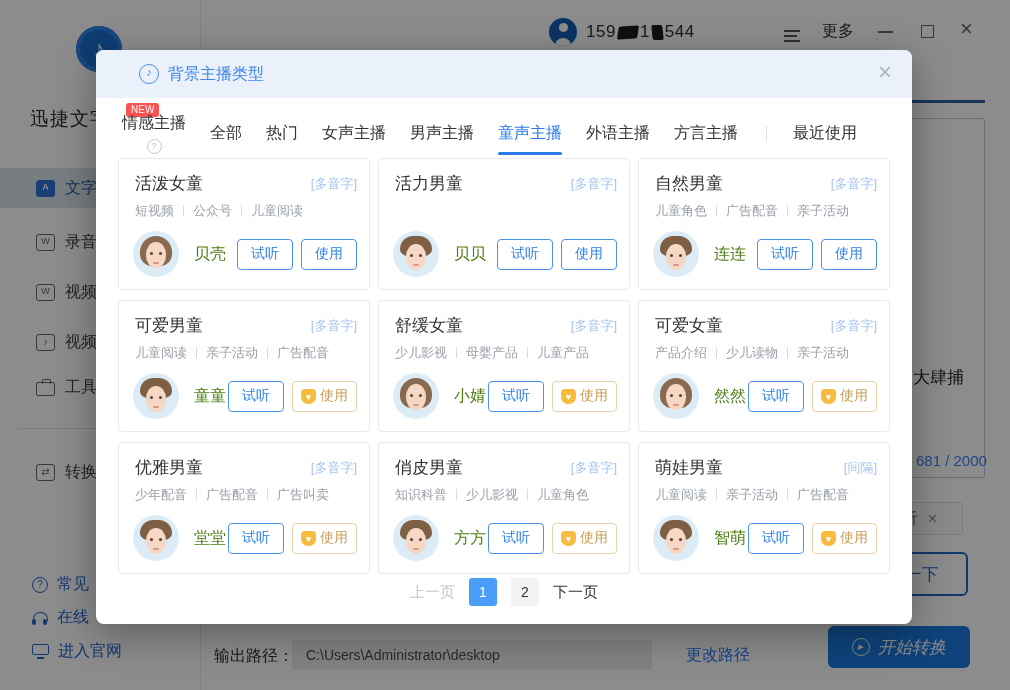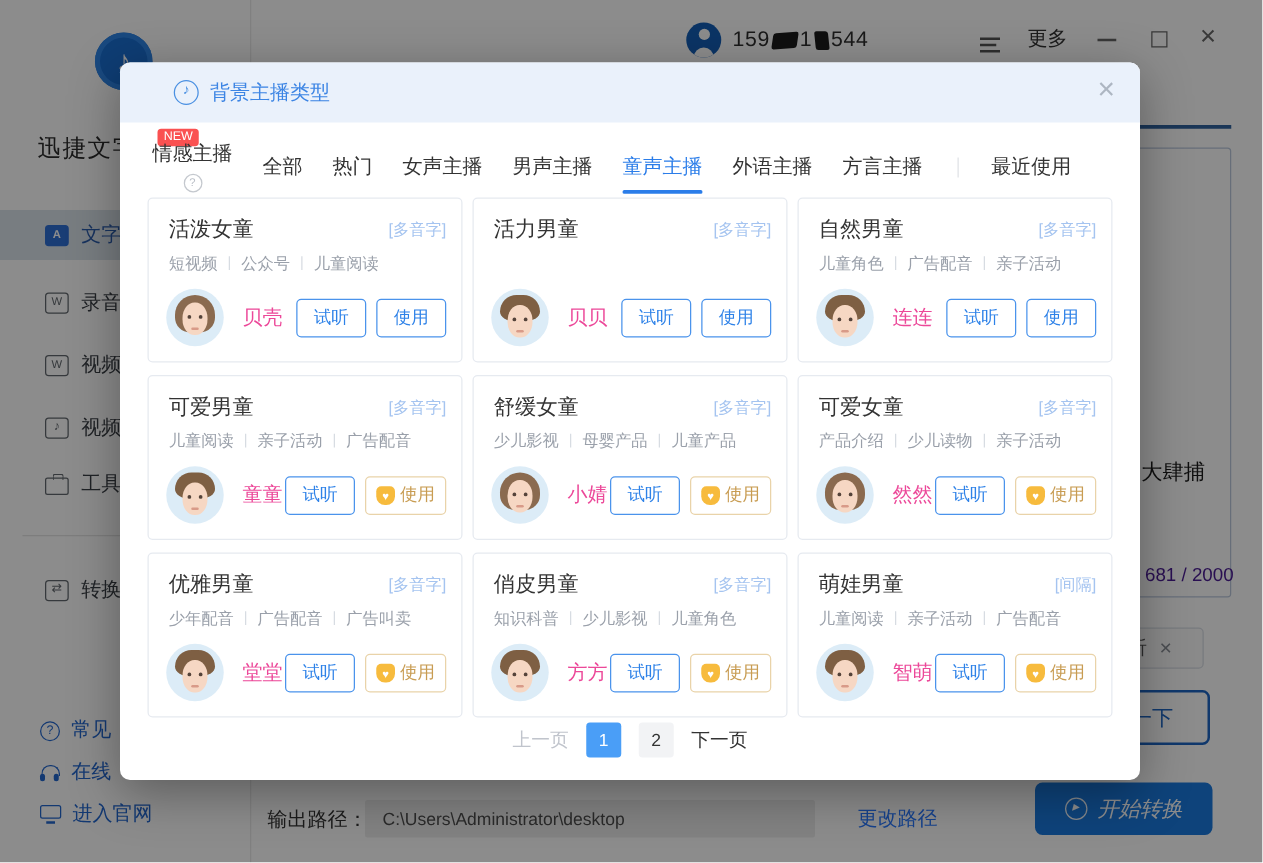--- a/index.html
+++ b/index.html
@@ -48,21 +48,21 @@
   .ic-head { width:16px; height:14px; position:relative; flex:0 0 auto; }
   .ic-head::before { content:""; position:absolute; left:1px; top:1px; width:13px; height:8px; border:1.4px solid #2468d0; border-bottom:none; border-radius:7px 7px 0 0; }
   .ic-head::after { content:""; position:absolute; left:0; bottom:0; width:3.5px; height:6px; background:#2468d0; border-radius:2px; box-shadow:11px 0 0 #2468d0; }
   .ic-mon { width:17px; height:11px; border:1.4px solid #2468d0; border-radius:2px; position:relative; flex:0 0 auto; margin-bottom:4px; }
   .ic-mon::after { content:""; position:absolute; left:3.5px; bottom:-5px; width:7px; height:2px; background:#2468d0; }
 
   
   .tab-line { position:absolute; left:210px; top:100px; width:775px; height:3px; background:#31639e; }
   .textarea { position:absolute; left:210px; top:118px; width:775px; height:360px; border:1px solid #bcc9dd; border-radius:3px; }
   .frag { position:absolute; left:913px; top:366px; font-size:17px; color:#1d1d1d; }
-  .counter { position:absolute; left:916px; top:452px; font-size:15px; color:#4c1d95; }
+  .counter { position:absolute; left:916px; top:452px; font-size:15px; color:#3b82f6; }
   .chip { position:absolute; left:862px; top:502px; width:101px; height:33px; border:1px solid #d9dee5; background:#fbfbfc; border-radius:4px; display:flex; align-items:center; justify-content:center; gap:10px; font-size:15px; color:#555; }
   .chip .x { color:#8a8f96; font-size:17px; }
   .listen-try { position:absolute; left:858px; top:552px; width:110px; height:44px; border:2px solid #1e66c5; border-radius:6px; background:transparent; color:#1e66c5; font-size:17px; }
   .out-label { position:absolute; left:214px; top:646px; font-size:16px; color:#333;text-align:right; }
   .out-input { position:absolute; left:292px; top:640px; width:360px; height:30px; background:#ededed; border-radius:2px; line-height:30px; padding:0 14px; font-size:14px; color:#4d4d4d; }
   .change-path { position:absolute; left:686px; top:645px; font-size:16px; color:#2979ff; }
   .convert { position:absolute; left:828px; top:626px; width:142px; height:42px; background:#1a7ae0; border:none; border-radius:6px; color:#fff; font-size:17px; display:flex; align-items:center; justify-content:center; gap:8px;font-style:italic; }
   .ic-play { width:18px; height:18px; border:1.5px solid rgba(255,255,255,.95); border-radius:50%; position:relative; flex:0 0 auto; }
   .ic-play::after { content:"▸"; position:absolute; left:4.5px; top:0px; font-size:11px; line-height:15px; color:#fff; }
 
@@ -88,21 +88,21 @@
   .tab-sep { width:1px; height:16px; background:#dfe2e6; margin:0 26px 0 4px; }
 
   
   .grid { position:absolute; left:22px; top:108px; width:772px; display:grid; grid-template-columns:repeat(3,252px); grid-auto-rows:132px; gap:10px 8px; }
   .card { position:relative; border:1px solid #e6eaf0; border-radius:4px; background:#fff; }
   .c-title { position:absolute; left:16px; top:13px; font-size:17px; color:#333; }
   .c-badge { position:absolute; right:12px; top:16px; font-size:13px; color:#a5c4f0; }
   .c-tags { position:absolute; left:16px; top:43px; font-size:13px; color:#9aa0aa; white-space:nowrap; }
   .c-tags span + span::before { content:""; display:inline-block; width:1px; height:11px; background:#d7dce2; margin:0 9px; vertical-align:-1px; }
   .c-bottom { position:absolute; left:14px; right:12px; bottom:12px; display:flex; align-items:center; }
-  .c-name { margin-left:15px; font-size:16px; color:#ec4899; flex:1; }
+  .c-name { margin-left:15px; font-size:16px; color:#4d7c0f; flex:1; }
   .btn { height:31px; min-width:56px; padding:0 12px; border-radius:4px; background:#fff; font-size:14px; border:1px solid #4a93ec; color:#2e82e8; display:flex; align-items:center; justify-content:center; }
   .btn + .btn { margin-left:8px; }
   .btn.vip { border-color:#e9d3a9; color:#c89c52; padding:0 8px; gap:4px; }
   .vip-badge { width:15px; height:15px; background:#f7bb3d; border-radius:4px 4px 7px 7px; color:#fff; font-size:9px; line-height:16px; text-align:center; }
 
   
   .avatar { position:relative; width:46px; height:46px; border-radius:50%; background:#dcecf7; overflow:hidden; flex:0 0 auto; }
   .av-hair { position:absolute; top:5px; left:7px; width:32px; height:30px; background:#8a6a4f; border-radius:16px 16px 12px 12px; }
   .avatar.boy .av-hair { height:21px; border-radius:16px 16px 45% 45%; background:#7e5f43; }
   .av-face { position:absolute; top:11px; left:13px; width:20px; height:26px; background:#f6d7c3; border-radius:48%; }

